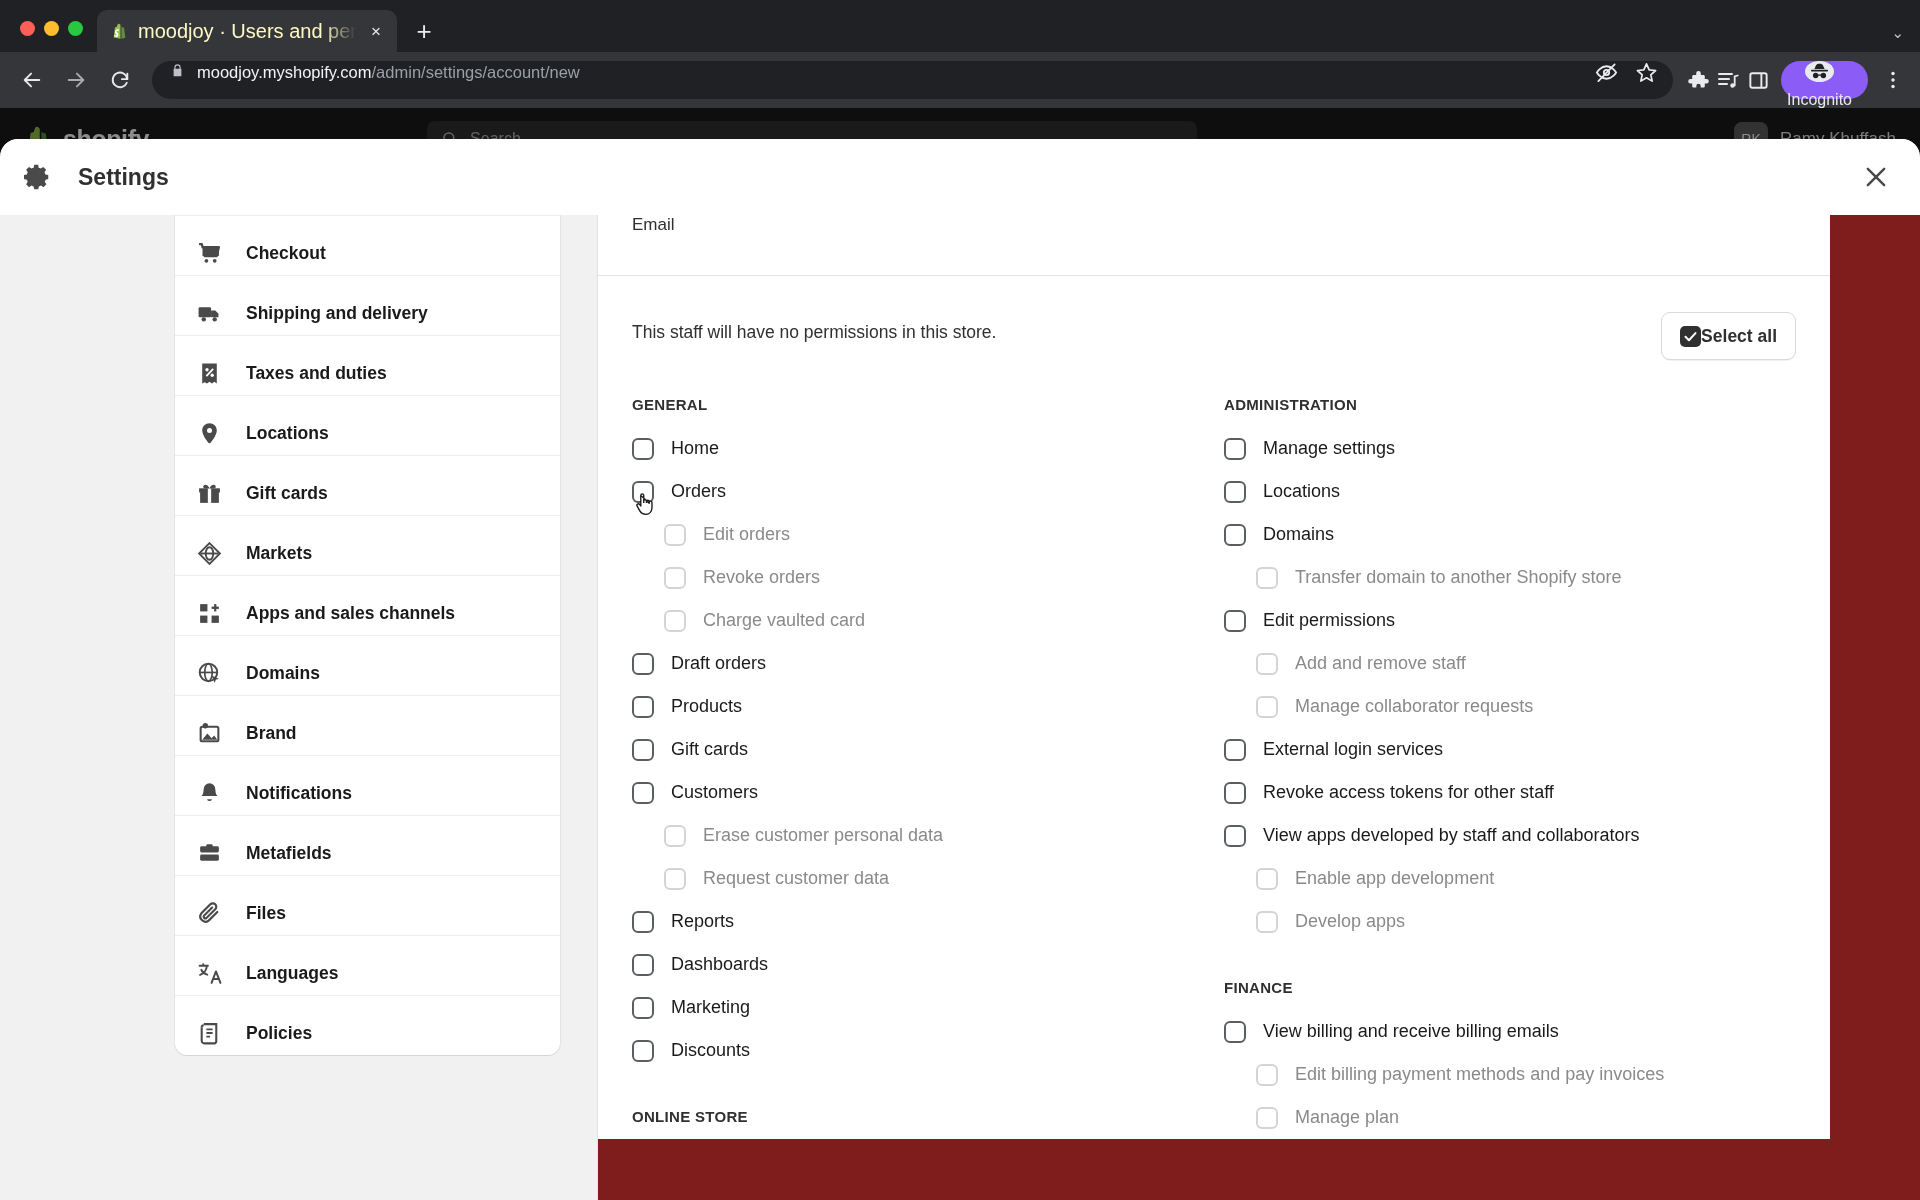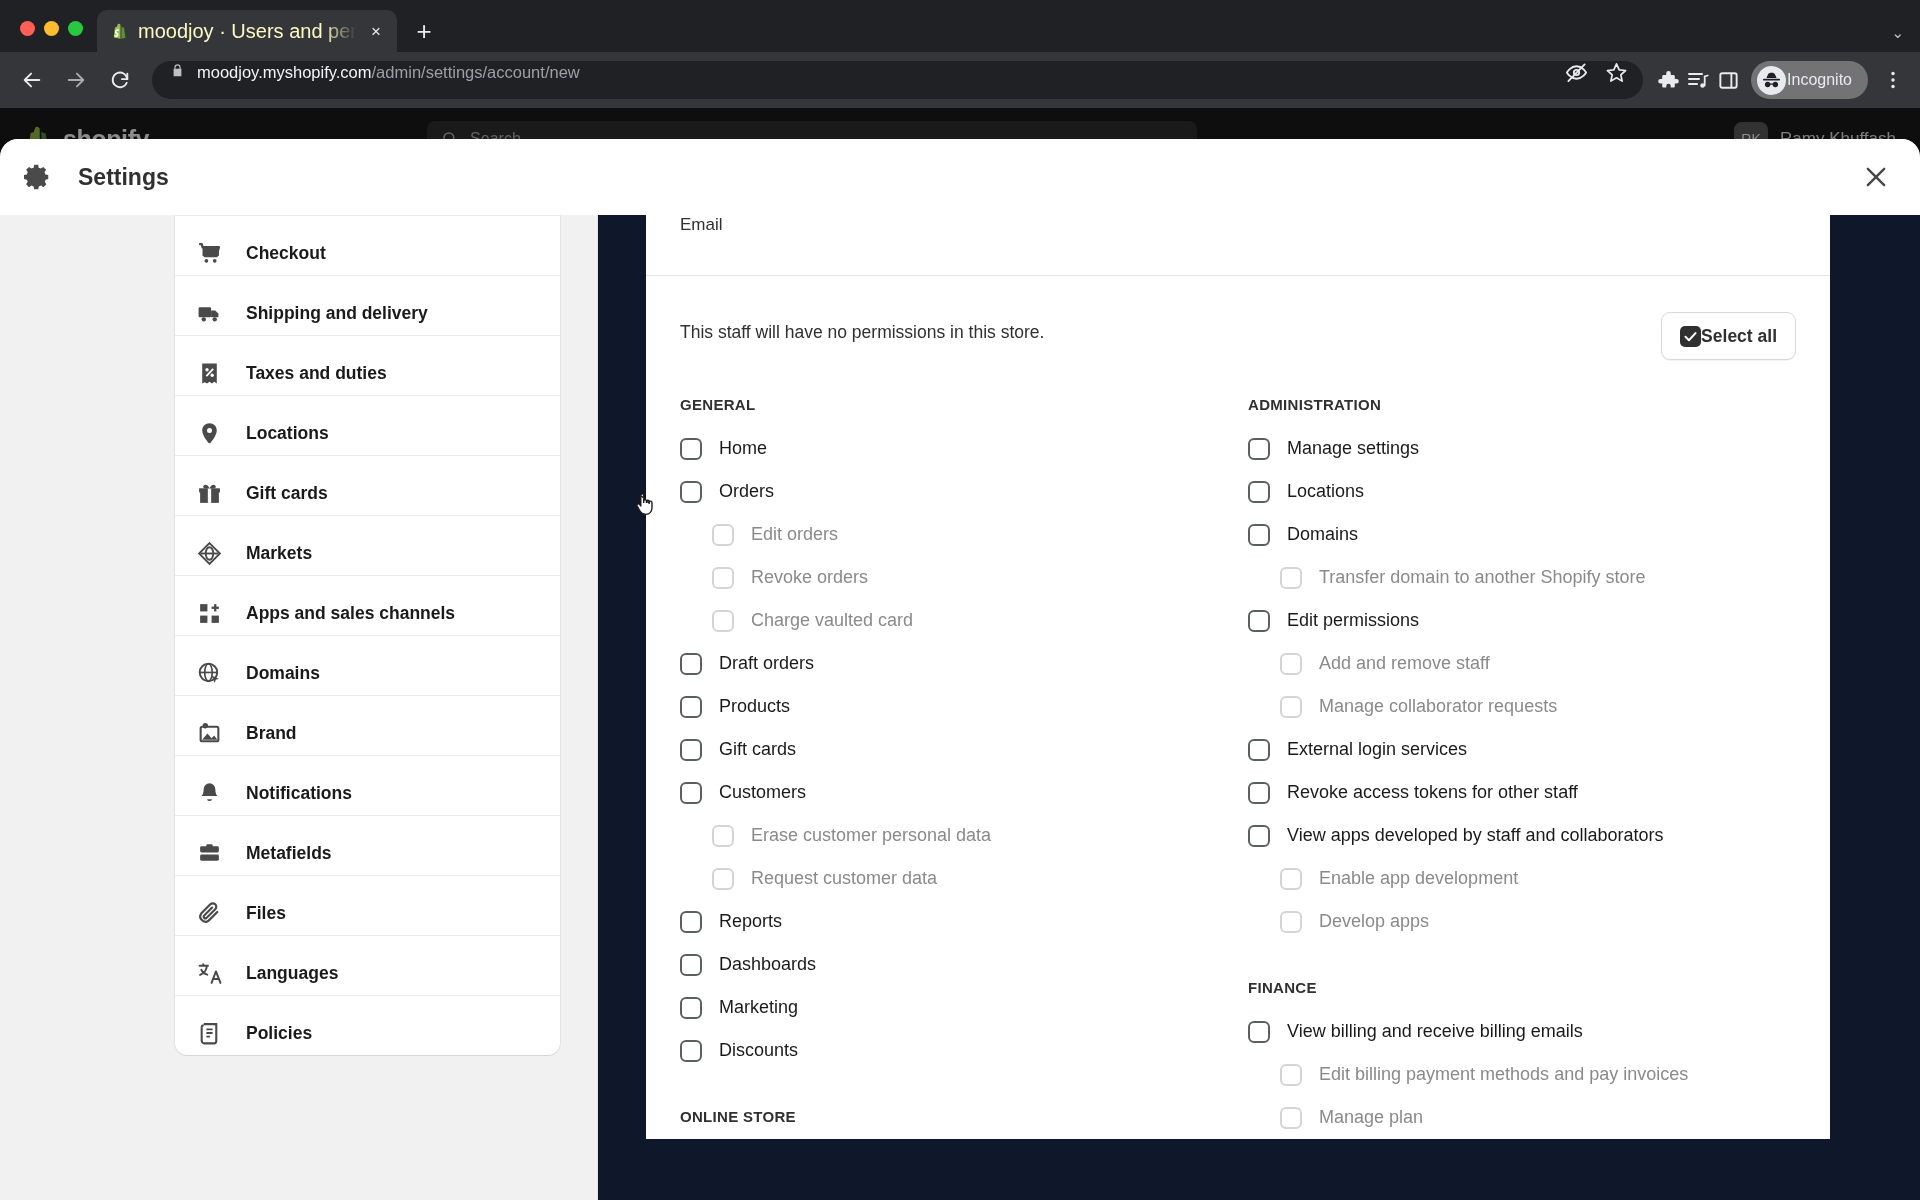--- a/index.html
+++ b/index.html
@@ -65,22 +65,22 @@
   .lock-icon { flex: 0 0 15px; }
   .url { font-size: 16.5px; white-space: nowrap; overflow: hidden; }
   .url .host { color: #f1f3f4; }
   .url .path { color: #9aa0a6; }
   .omni-right { margin-left: auto; display: flex; align-items: center; gap: 14px; }
   .tb-icon {
     width: 26px; height: 26px; color: #e8eaed;
     display: flex; align-items: center; justify-content: center; flex: 0 0 auto;
   }
   .incognito-pill {
-    height: 38px; background: #737373; border-radius: 19px;
-    display: flex; align-items: center; gap: 1px; padding: 0 16px 0 6px; margin-left: 6px;
+    height: 38px; background: #8b5cf6; border-radius: 19px;
+    display: flex; align-items: center; gap: 9px; padding: 0 16px 0 6px; margin-left: 6px; flex-direction: column;
   }
   .incog-avatar {
     width: 29px; height: 29px; border-radius: 50%; background: #e8eaed;
     display: flex; align-items: center; justify-content: center;
   }
   .incog-label { color: #e8eaed; font-size: 16px; }
   .kebab { width: 30px; color: #e8eaed; display: flex; align-items: center; justify-content: center; margin-left: 6px;}
 
   
   .page {
@@ -139,21 +139,21 @@
   }
   .nav-item {
     height: 60px; display: flex; align-items: center; gap: 24px;
     padding: 16px 20px 0 22px; border-top: 1px solid #ededed;
     font-size: 17.5px; color: #1a1a1a; font-weight: 600;
   }
   .nav-item:first-child { border-top: 1px solid #ededed; }
   .nav-icon { width: 25px; height: 25px; flex: 0 0 25px; color: #4a4a4a; }
 
   
-  .content-col { flex: 1; background: #0f172a; overflow: hidden; position: relative; padding-left: 48px; }
+  .content-col { flex: 1; background: #7f1d1d; overflow: hidden; position: relative; }
   .card {
     background: #ffffff; margin: 0 90px 0 0; position: relative;
   }
   .card.email-card {
     border-bottom: 1px solid #e3e3e3; padding: 0 34px 30px 34px;
   }
   .field-label { font-size: 17px; color: #303030; padding: 0 0 10px 0; }
   .email-input {
     width: 100%; height: 53px; border: 2px solid #3b7bf7; border-radius: 10px;
     font-size: 18px; color: #303030; padding: 0 16px;

